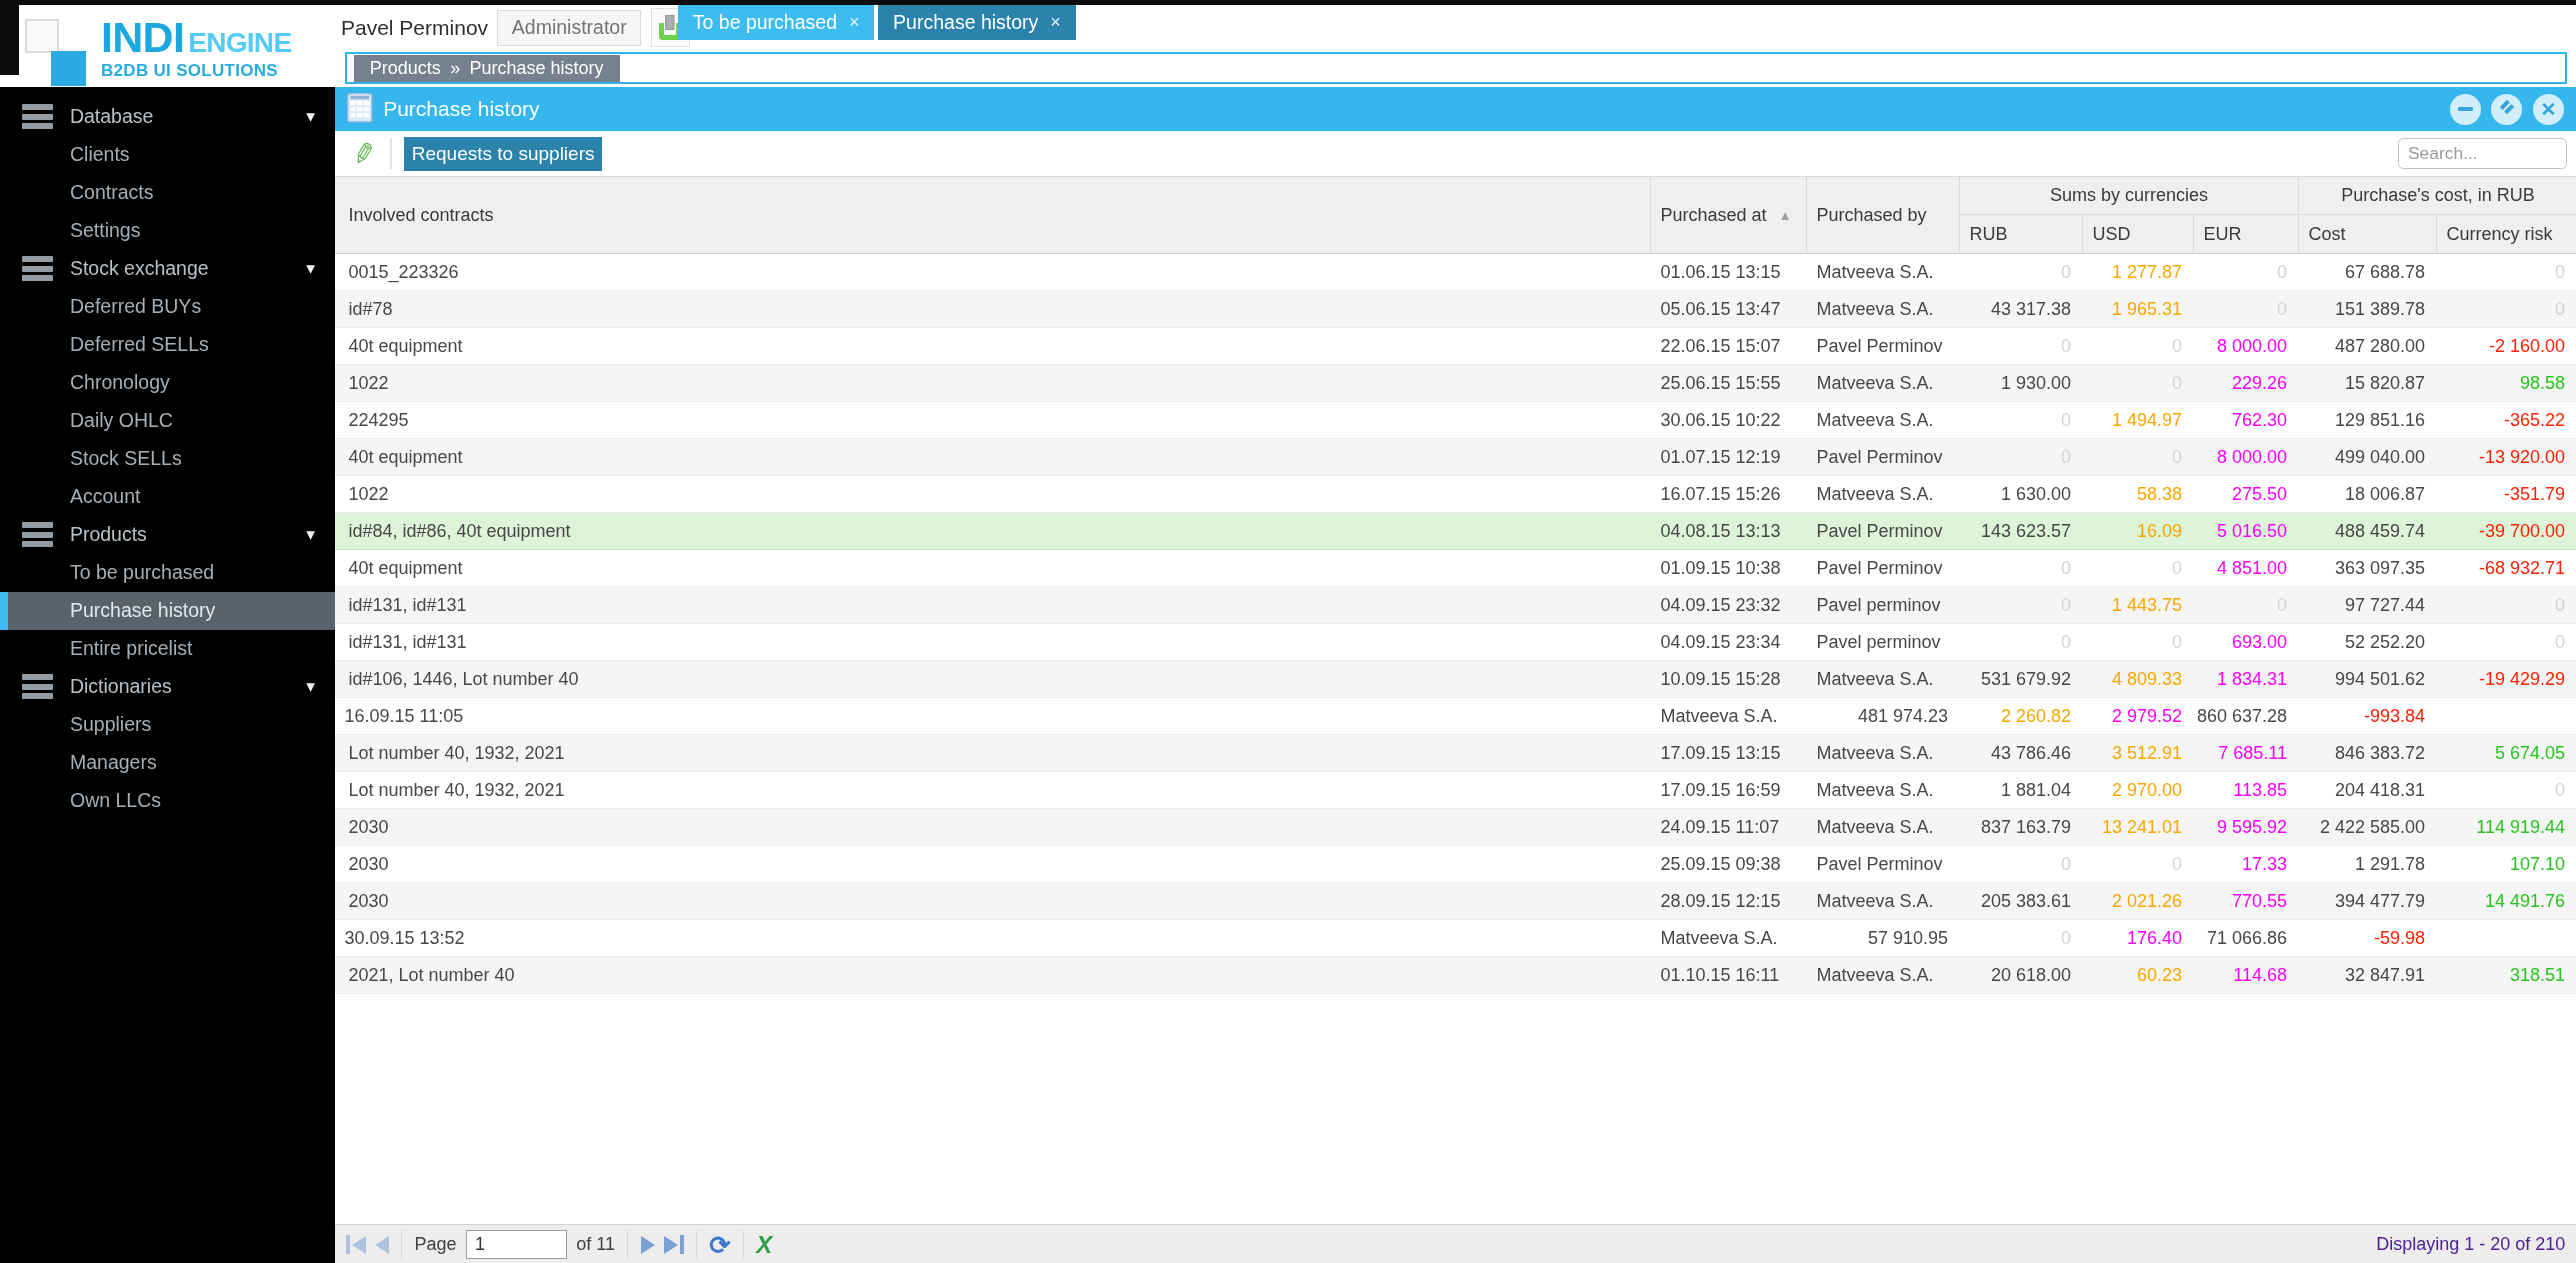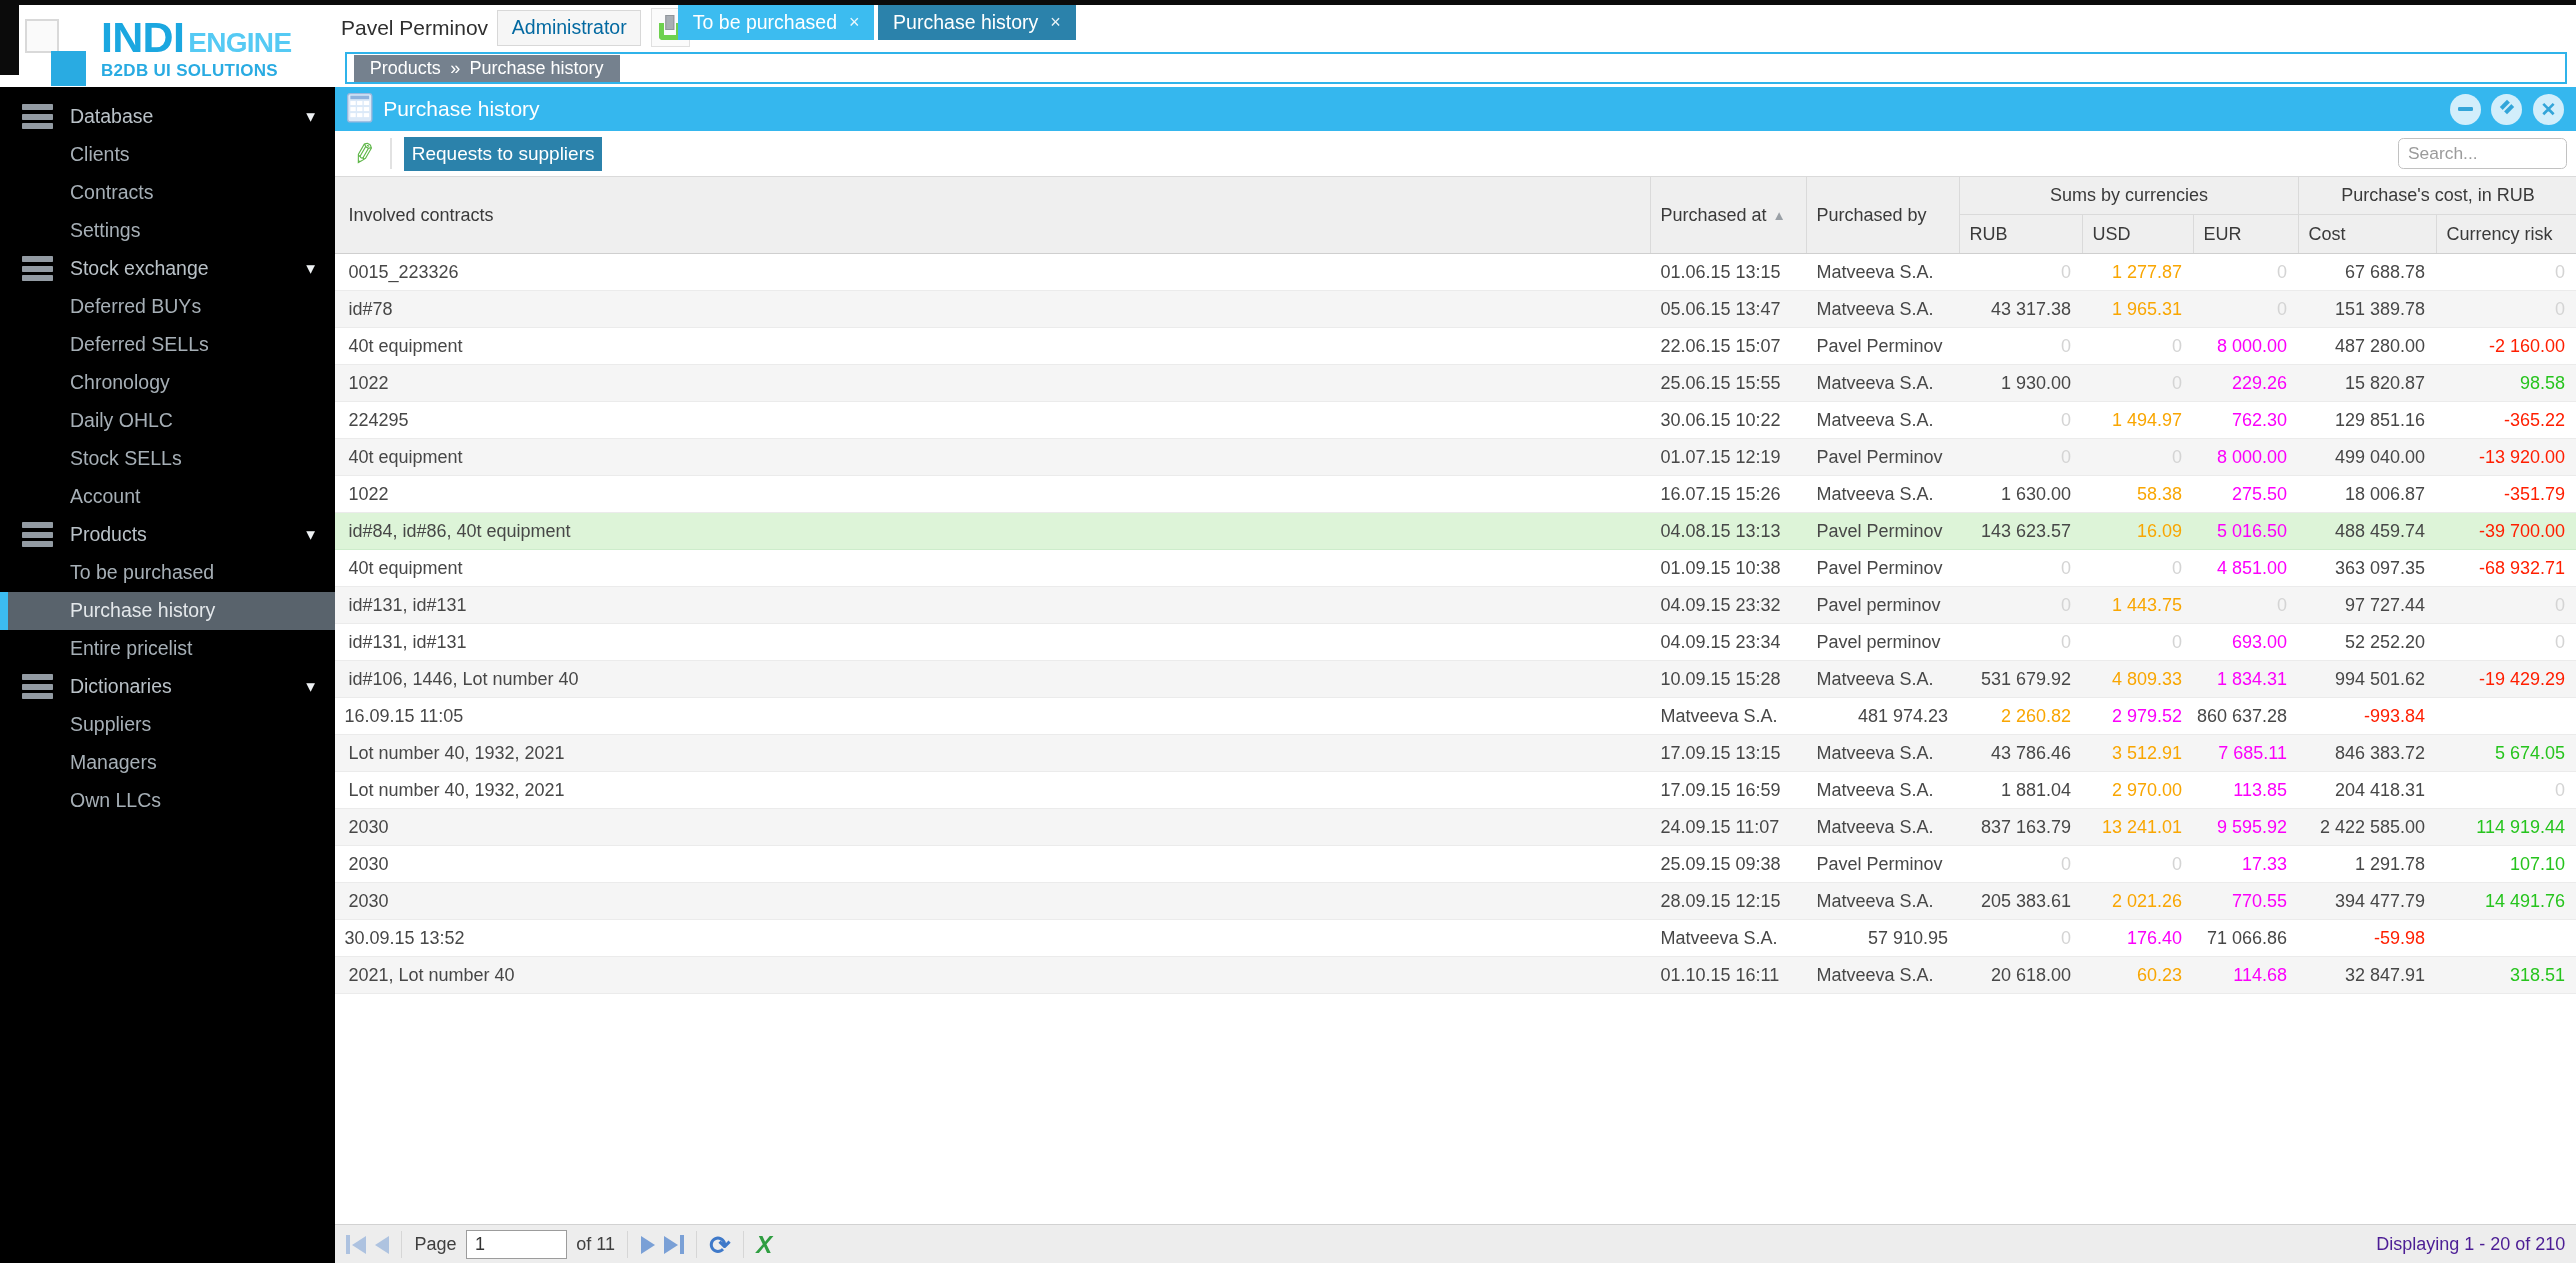--- a/index.html
+++ b/index.html
@@ -18,21 +18,21 @@
   .sq { position:absolute; }
   .sq.g { left:5.4px; top:8px; width:34px; height:34px; border:2.7px solid #d9d9d9; background:#fafafa; }
   .sq.b { left:31px; top:40px; width:35px; height:35px; background:#29abe2; }
   .logo-text { margin-left:81px; padding-top:4px; }
   .l1 { font-size:43px; font-weight:700; color:#1ba7e0; letter-spacing:-0.7px; line-height:1.05; white-space:nowrap; }
   .l1 .engine { font-size:28px; color:#55caf4; margin-left:4px; }
   .l2 { font-size:17px; font-weight:700; color:#29abe2; letter-spacing:0.3px; margin-top:1.3px; }
 
   .user-area { position:absolute; left:341px; top:8px; display:flex; align-items:center; gap:9.4px; }
   .uname { font-size:21px; color:#2f2f2f; }
-  .admin { height:36px; padding:0 13.4px; font-size:19.5px; color:#0369a1; background:#f6f6f6;
+  .admin { height:36px; padding:0 13.4px; font-size:19.5px; color:#737373; background:#f6f6f6;
            border:1.3px solid #d8d8d8; font-family:inherit; cursor:pointer; }
   .logout { width:39px; height:39px; background:#fbfbfb; border:1.3px solid #e0e0e0; cursor:pointer;
             display:flex; align-items:center; justify-content:center; }
   .logout-ico { position:relative; width:25.5px; height:25.5px; display:block; }
   .plug { position:absolute; left:50%; top:0; transform:translateX(-50%); width:9.4px; height:14.8px;
           background:#a9aeb4; border:0.7px solid #90959a; }
   .uarc { position:absolute; left:1.3px; right:1.3px; top:8.7px; bottom:0; border:5.4px solid #6ed14e;
           border-top:none; border-radius:0 0 4px 4px; }
 
   .tabs { position:absolute; left:678px; top:4px; display:flex; gap:4px; }
@@ -79,21 +79,21 @@
   .search { margin-left:auto; width:169px; height:31px; border:1.3px solid #c2c2c2; border-radius:5.4px;
             font-size:17.4px; padding:0 9.4px; color:#555; font-family:inherit; }
   .search::placeholder { color:#9b9b9b; }
 
   .thead { display:grid; grid-template-columns:var(--cols); grid-template-rows:38px 38px;
            background:#efefef; border-bottom:1.3px solid #cfcfcf; font-size:18px; color:#3a3a3a; flex:none; }
   .hcell { display:flex; align-items:center; }
   .br { border-right:1.3px solid #dadada; }
   .bb { border-bottom:1.3px solid #dadada; }
   .h-contracts { grid-row:1/3; grid-column:1; padding-left:13.4px; }
-  .h-at  { grid-row:1/3; grid-column:2; padding-left:9.4px; gap:6px; }
+  .h-at  { grid-row:1/3; grid-column:2; padding-left:9.4px; gap:12px; }
   .h-by  { grid-row:1/3; grid-column:3; padding-left:9.4px; }
   .h-sums  { grid-row:1; grid-column:4/7; justify-content:center; }
   .h-costg { grid-row:1; grid-column:7/9; justify-content:center; }
   .h-rub { grid-row:2; grid-column:4; padding-left:9.4px; }
   .h-usd { grid-row:2; grid-column:5; padding-left:9.4px; }
   .h-eur { grid-row:2; grid-column:6; padding-left:9.4px; }
   .h-cost{ grid-row:2; grid-column:7; padding-left:9.4px; }
   .h-risk{ grid-row:2; grid-column:8; padding-left:9.4px; }
   .sort { font-size:13.4px; color:#9aa0a6; }
 

